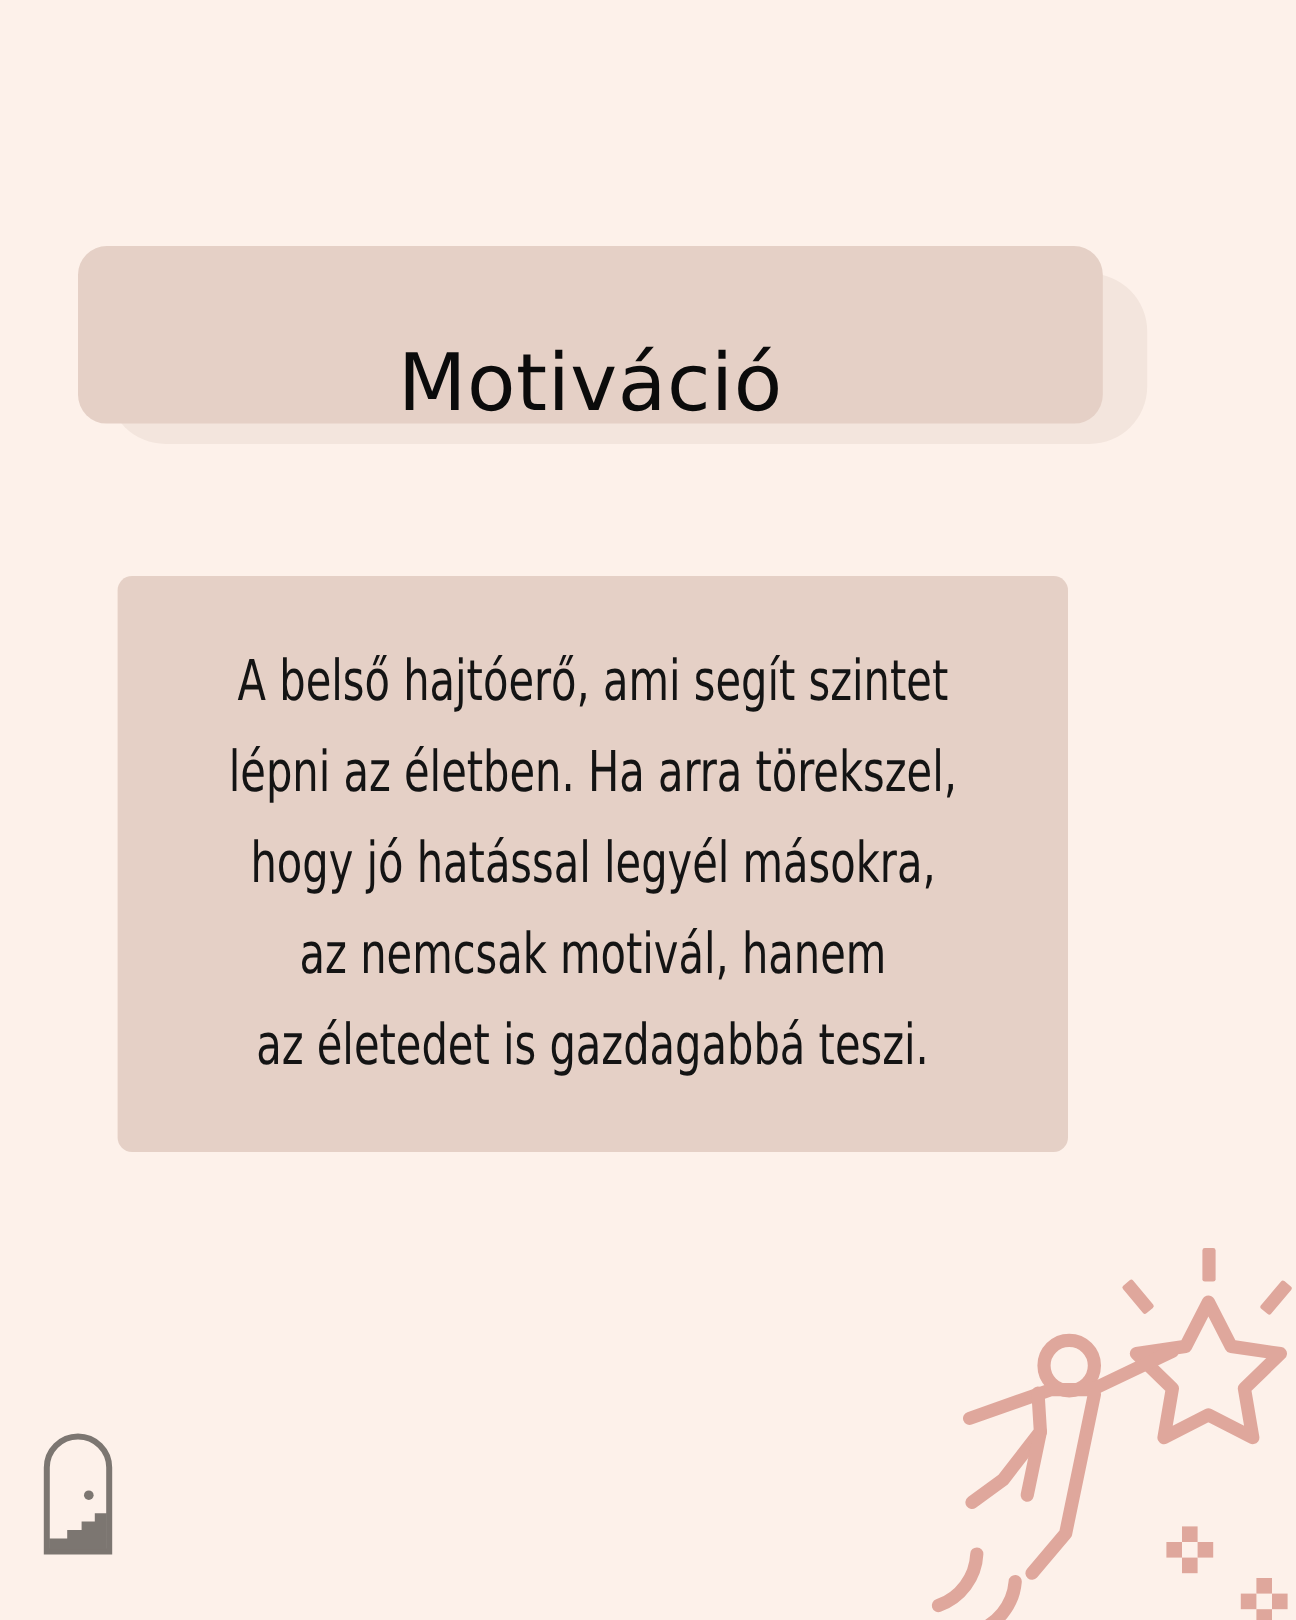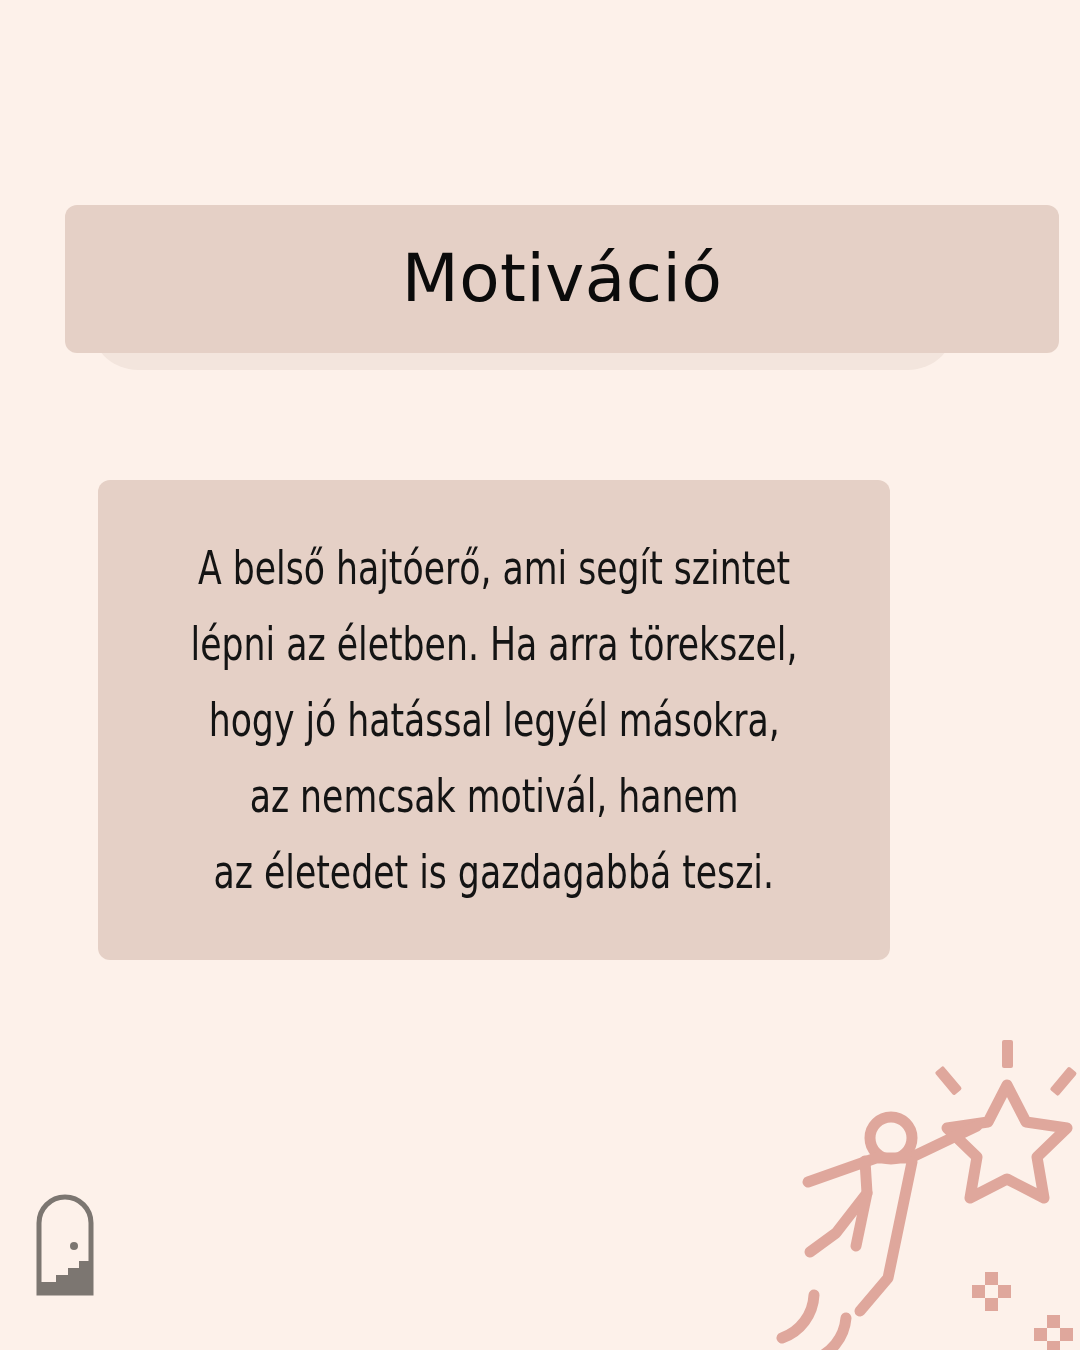--- a/index.html
+++ b/index.html
@@ -31,26 +31,26 @@
     top: 228px;
     width: 866px;
     height: 142px;
     background: #F3E5DD;
     border-radius: 48px;
   }
   .title-card {
     position: absolute;
     left: 65px;
     top: 205px;
-    width: 994px;
+    width: 854px;
     height: 148px;
     background: #E5D0C6;
-    border-radius: 12px;
+    border-radius: 24px;
     display: flex;
-    align-items: center;
+    align-items: flex-end;
     justify-content: center;
   }
   .title-text {
     font-family: "DejaVu Sans", sans-serif;
     font-size: 66px;
     font-weight: 400;
     color: #0B0B0B;
     letter-spacing: 0.5px;
     line-height: 1;
     white-space: nowrap;

